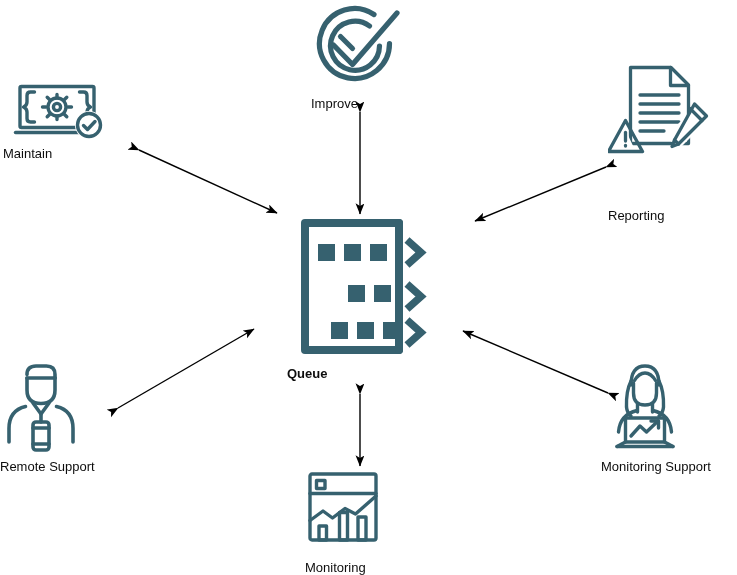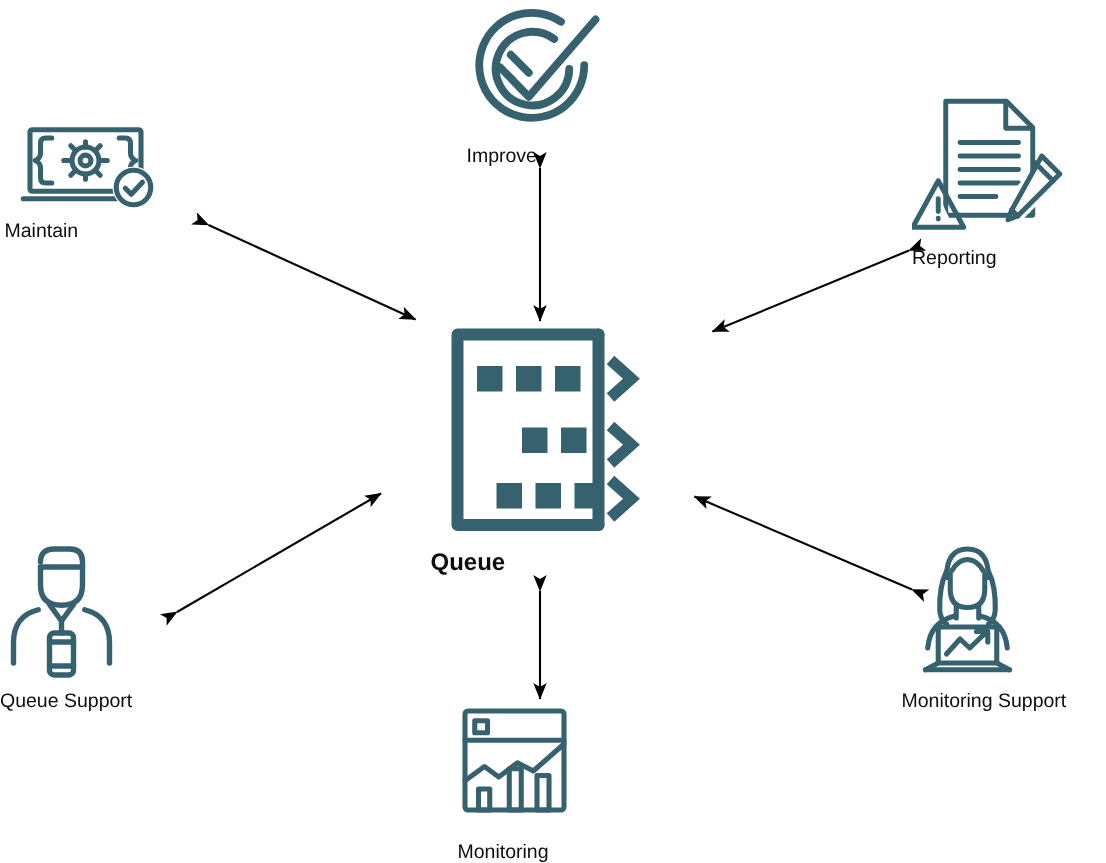--- a/index.html
+++ b/index.html
@@ -26,21 +26,21 @@
   .node-label {
     font-family: "Liberation Sans", sans-serif;
     font-size: 13px;
     color: #0d0d0d;
     white-space: nowrap;
     line-height: 1.2;
     text-align: center;
   }
   .node-label.bold {
     font-weight: bold;
-    font-size: 16px;
+    font-size: 13px;
   }
   .icon-wrap {
     display: block;
     line-height: 0;
   }
   svg { display: block; }
   #arrows {
     position: absolute;
     left: 0; top: 0;
     width: 737px;
@@ -97,21 +97,21 @@
           <path d="M46.5 19.5 L44.2 17.2 M61.5 19.5 L63.8 17.2 M46.5 34.5 L44.2 36.8 M61.5 34.5 L63.8 36.8"></path>
         </g>
         <circle cx="86" cy="45" r="14" fill="#ffffff"></circle>
         <circle cx="86" cy="45" r="11.5" fill="none" stroke="#36616f" stroke-width="3.4"></circle>
         <path d="M80.5 45.5 L84.5 49.5 L92 41.5" fill="none" stroke="#36616f" stroke-width="3.4" stroke-linecap="round" stroke-linejoin="round"></path>
       </svg>
     </span>
     <span class="node-label" style="margin-top:4px;">Maintain</span>
   </div>
 
-  <div class="node" style="left:608px; top:62px; width:120px;">
+  <div class="node" style="left:608px; top:62px; width:120px;gap:44px;">
     <span class="icon-wrap">
       <svg width="104" height="98" viewBox="0 0 104 98">
         <g fill="none" stroke="#36616f" stroke-width="3.3" stroke-linecap="round" stroke-linejoin="round">
           <path d="M22.5 5.5 L63 5.5 L80.5 23 L80.5 81.5 L22.5 81.5 Z"></path>
           <path d="M62.5 5.5 L62.5 23.5 L80.5 23.5"></path>
           <path d="M32 33 L71 33 M32 42 L71 42 M32 51 L71 51 M32 60 L71 60 M32 69 L56 69"></path>
         </g>
         <g fill="#ffffff" stroke="none">
           <path d="M88 44 L101 57 L71 87 L58 74 Z"></path>
         </g>
@@ -140,21 +140,21 @@
           <path d="M27 16 L27 28 Q27 41.5 41 41.5 Q55 41.5 55 28 L55 16"></path>
           <path d="M33 41 L41 52 L49 41"></path>
           <path d="M25.5 44.5 Q9 48.5 9 66.5 L9 80"></path>
           <path d="M56.5 44.5 Q73 48.5 73 66.5 L73 80"></path>
           <path d="M41 52 L41 60"></path>
           <rect x="33" y="60" width="16" height="28" rx="3"></rect>
           <path d="M33 66 L49 66 M33 82 L49 82"></path>
         </g>
       </svg>
     </span>
-    <span class="node-label" style="margin-top:5px;">Queue Support</span>
+    <span class="node-label" style="margin-top:5px;">Remote Support</span>
   </div>
 
   <div class="node" style="left:601px; top:360px; width:134px;">
     <span class="icon-wrap">
       <svg width="88" height="94" viewBox="0 0 88 94">
         <g fill="none" stroke="#36616f" stroke-width="3.4" stroke-linecap="round" stroke-linejoin="round">
           <path d="M30 25 Q30 6 44 6 Q58 6 58 25"></path>
           <path d="M33.5 20.5 Q38 13 44 13 Q50 13 54.5 20.5"></path>
           <path d="M32.5 23 L32.5 33 Q32.5 45 44 45 Q55.5 45 55.5 33 L55.5 23"></path>
           <path d="M30 21 Q25 31 25.5 47 Q26 53 30 56"></path>

